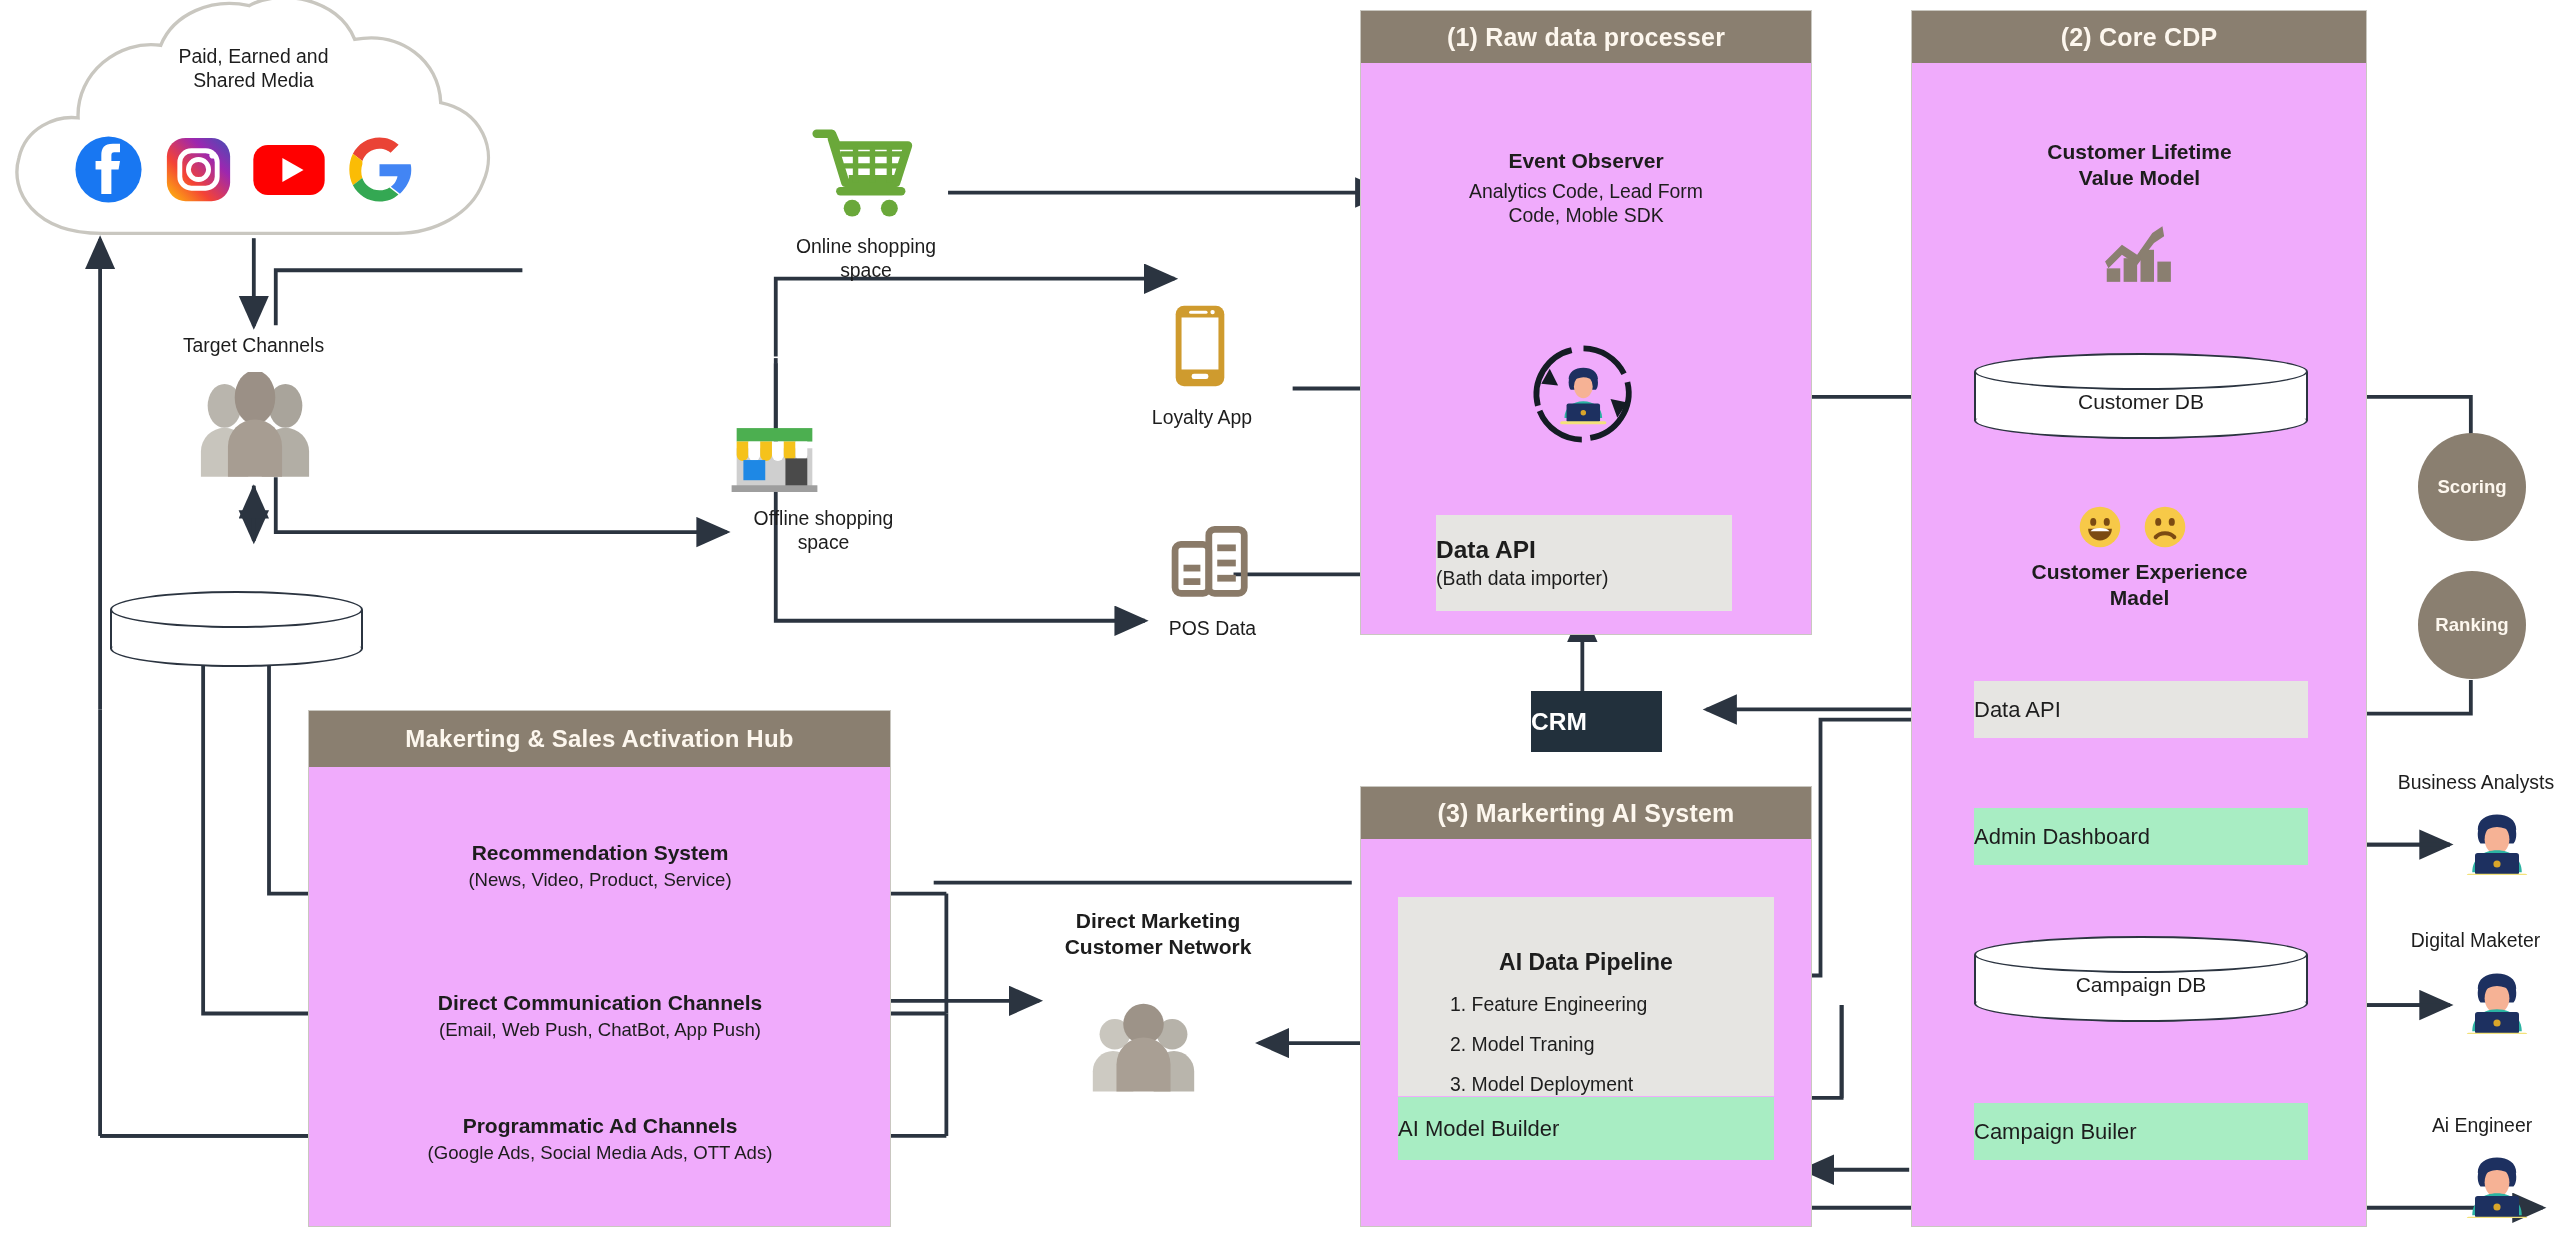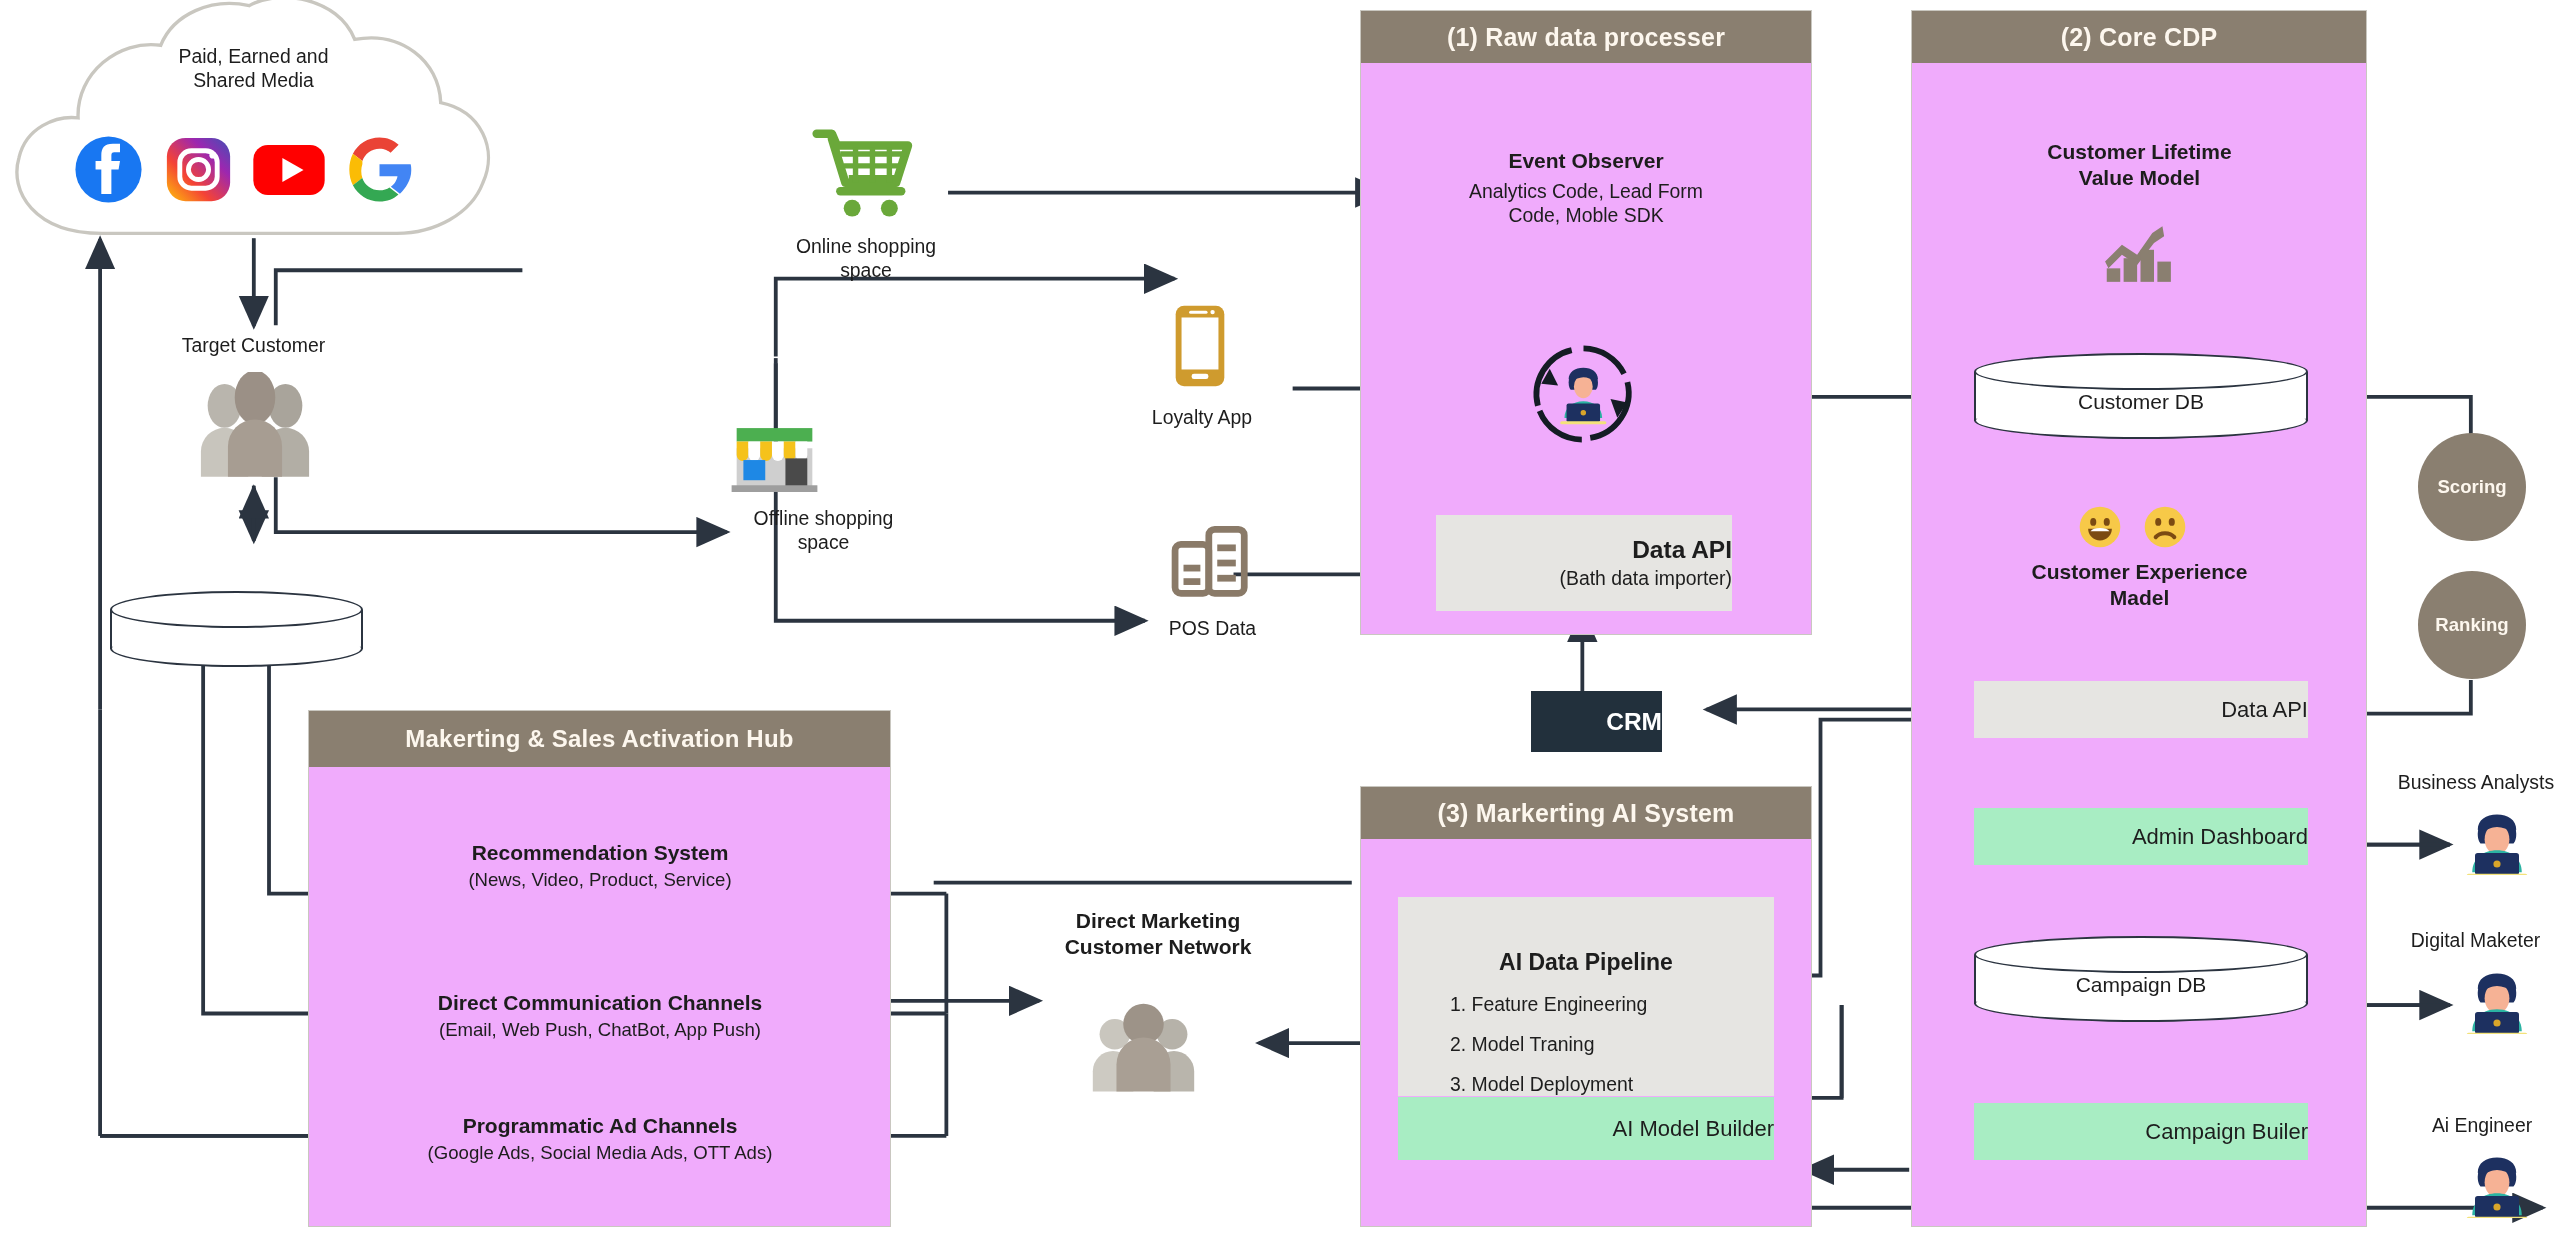--- a/index.html
+++ b/index.html
@@ -16,21 +16,21 @@
 
   
   .t-center{position:absolute;text-align:center;line-height:1.22;}
   .h-bold{font-weight:bold;font-size:21px;}
   .h-reg{font-weight:normal;font-size:19.4px;}
   .lbl{font-size:19.4px;font-weight:normal;}
   .lbl-b{font-size:21px;font-weight:bold;}
 
   
   .box{position:absolute;box-sizing:border-box;display:flex;flex-direction:column;
-       align-items:flex-end;justify-content:center;text-align:center;}
+       align-items:flex-start;justify-content:center;text-align:center;}
   .box-grey{background:#e6e5e2;}
   .box-green{background:#a8edc3;}
   .box-dark{background:#22303c;color:#fff;}
   .box-dark span{font-size:24.5px;font-weight:bold;}
 
   
   .cyl{position:absolute;}
   .cyl .top{position:absolute;left:0;top:0;width:100%;height:37px;border:2.5px solid #2b3440;
             border-radius:50%;background:#fff;box-sizing:border-box;z-index:3;}
   .cyl .body{position:absolute;left:0;top:18.6px;width:100%;border-left:2.5px solid #2b3440;
@@ -206,21 +206,21 @@
       <svg width="69" height="69" viewBox="0 0 48 48">
         <path fill="#EA4335" d="M24 9.5c3.5 0 6.3 1.5 7.7 2.8l5.6-5.5C33.9 3.6 29.4 1.7 24 1.7 15.9 1.7 8.9 6.3 5.5 13l6.6 5.1C13.7 13.2 18.4 9.5 24 9.5z"></path>
         <path fill="#FBBC05" d="M12.1 18.1 5.5 13C3.9 16.2 3 19.9 3 24s.9 7.8 2.5 11l6.6-5.1c-.5-1.5-.8-3.2-.8-4.9s.3-3.4.8-4.9z"></path>
         <path fill="#34A853" d="M24 46.3c5.4 0 9.9-1.8 13.2-4.9l-6.3-4.9c-1.7 1.2-4 2-6.9 2-5.6 0-10.3-3.7-12-8.6L5.5 35C8.9 41.7 15.9 46.3 24 46.3z"></path>
         <path fill="#4285F4" d="M46.1 24.5c0-1.6-.1-2.8-.4-4.1H24v8.3h12.5c-.3 2.1-1.6 5.2-4.6 7.3l6.3 4.9C42 37.1 46.1 31.6 46.1 24.5z"></path>
       </svg>
     </div>
   </div>
 
   <div class="t-center" style="left:127px;top:334px;width:253px;">
-    <span class="lbl">Target Customer</span>
+    <span class="lbl">Target Channels</span>
   </div>
   <div class="icon" style="left:184px;top:372px;">
     <svg width="142" height="110" viewBox="0 0 84 65">
       <ellipse cx="24" cy="20" rx="10" ry="13" fill="#b9b5ad"></ellipse>
       <ellipse cx="60" cy="20" rx="10" ry="13" fill="#a9a49b"></ellipse>
       <path d="M10 62 v-15 a14 14 0 0 1 28 0 v15 z" fill="#c8c5bd"></path>
       <path d="M46 62 v-15 a14 14 0 0 1 28 0 v15 z" fill="#b2aea5"></path>
       <ellipse cx="42" cy="15" rx="12" ry="16" fill="#9b9086"></ellipse>
       <path d="M26 62 v-18 a16 16 0 0 1 32 0 v18 z" fill="#a79d92"></path>
     </svg>

